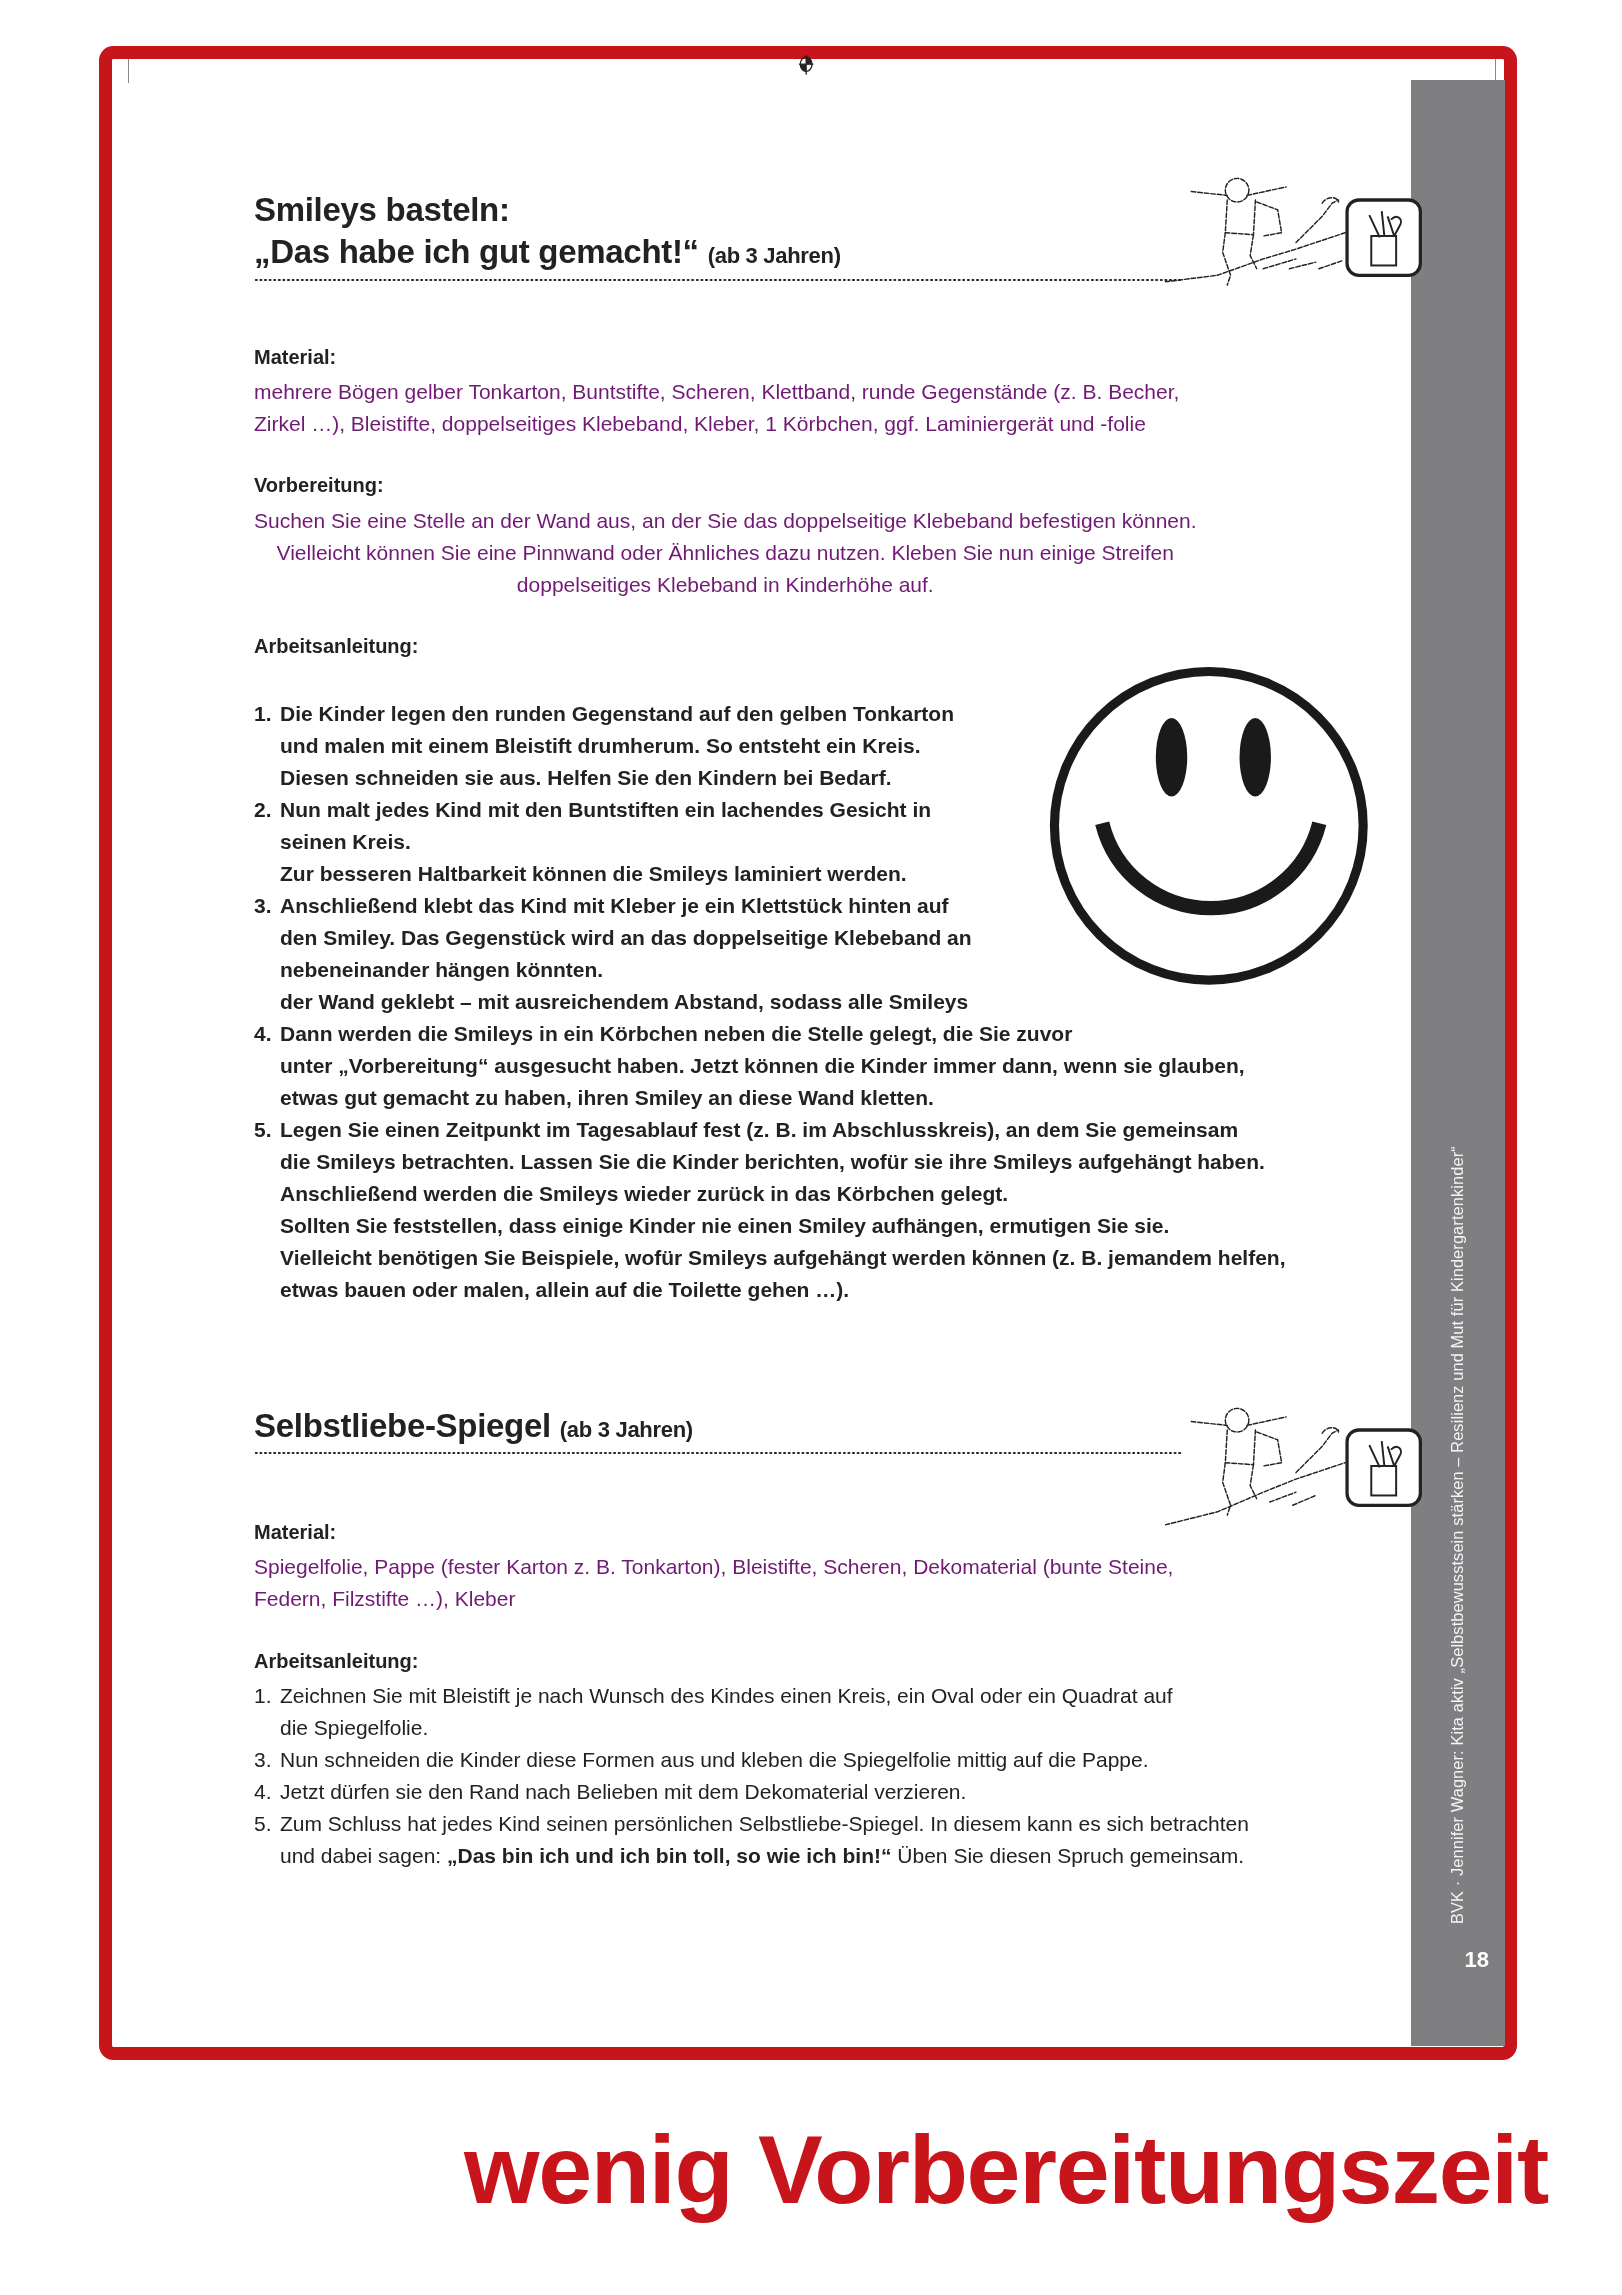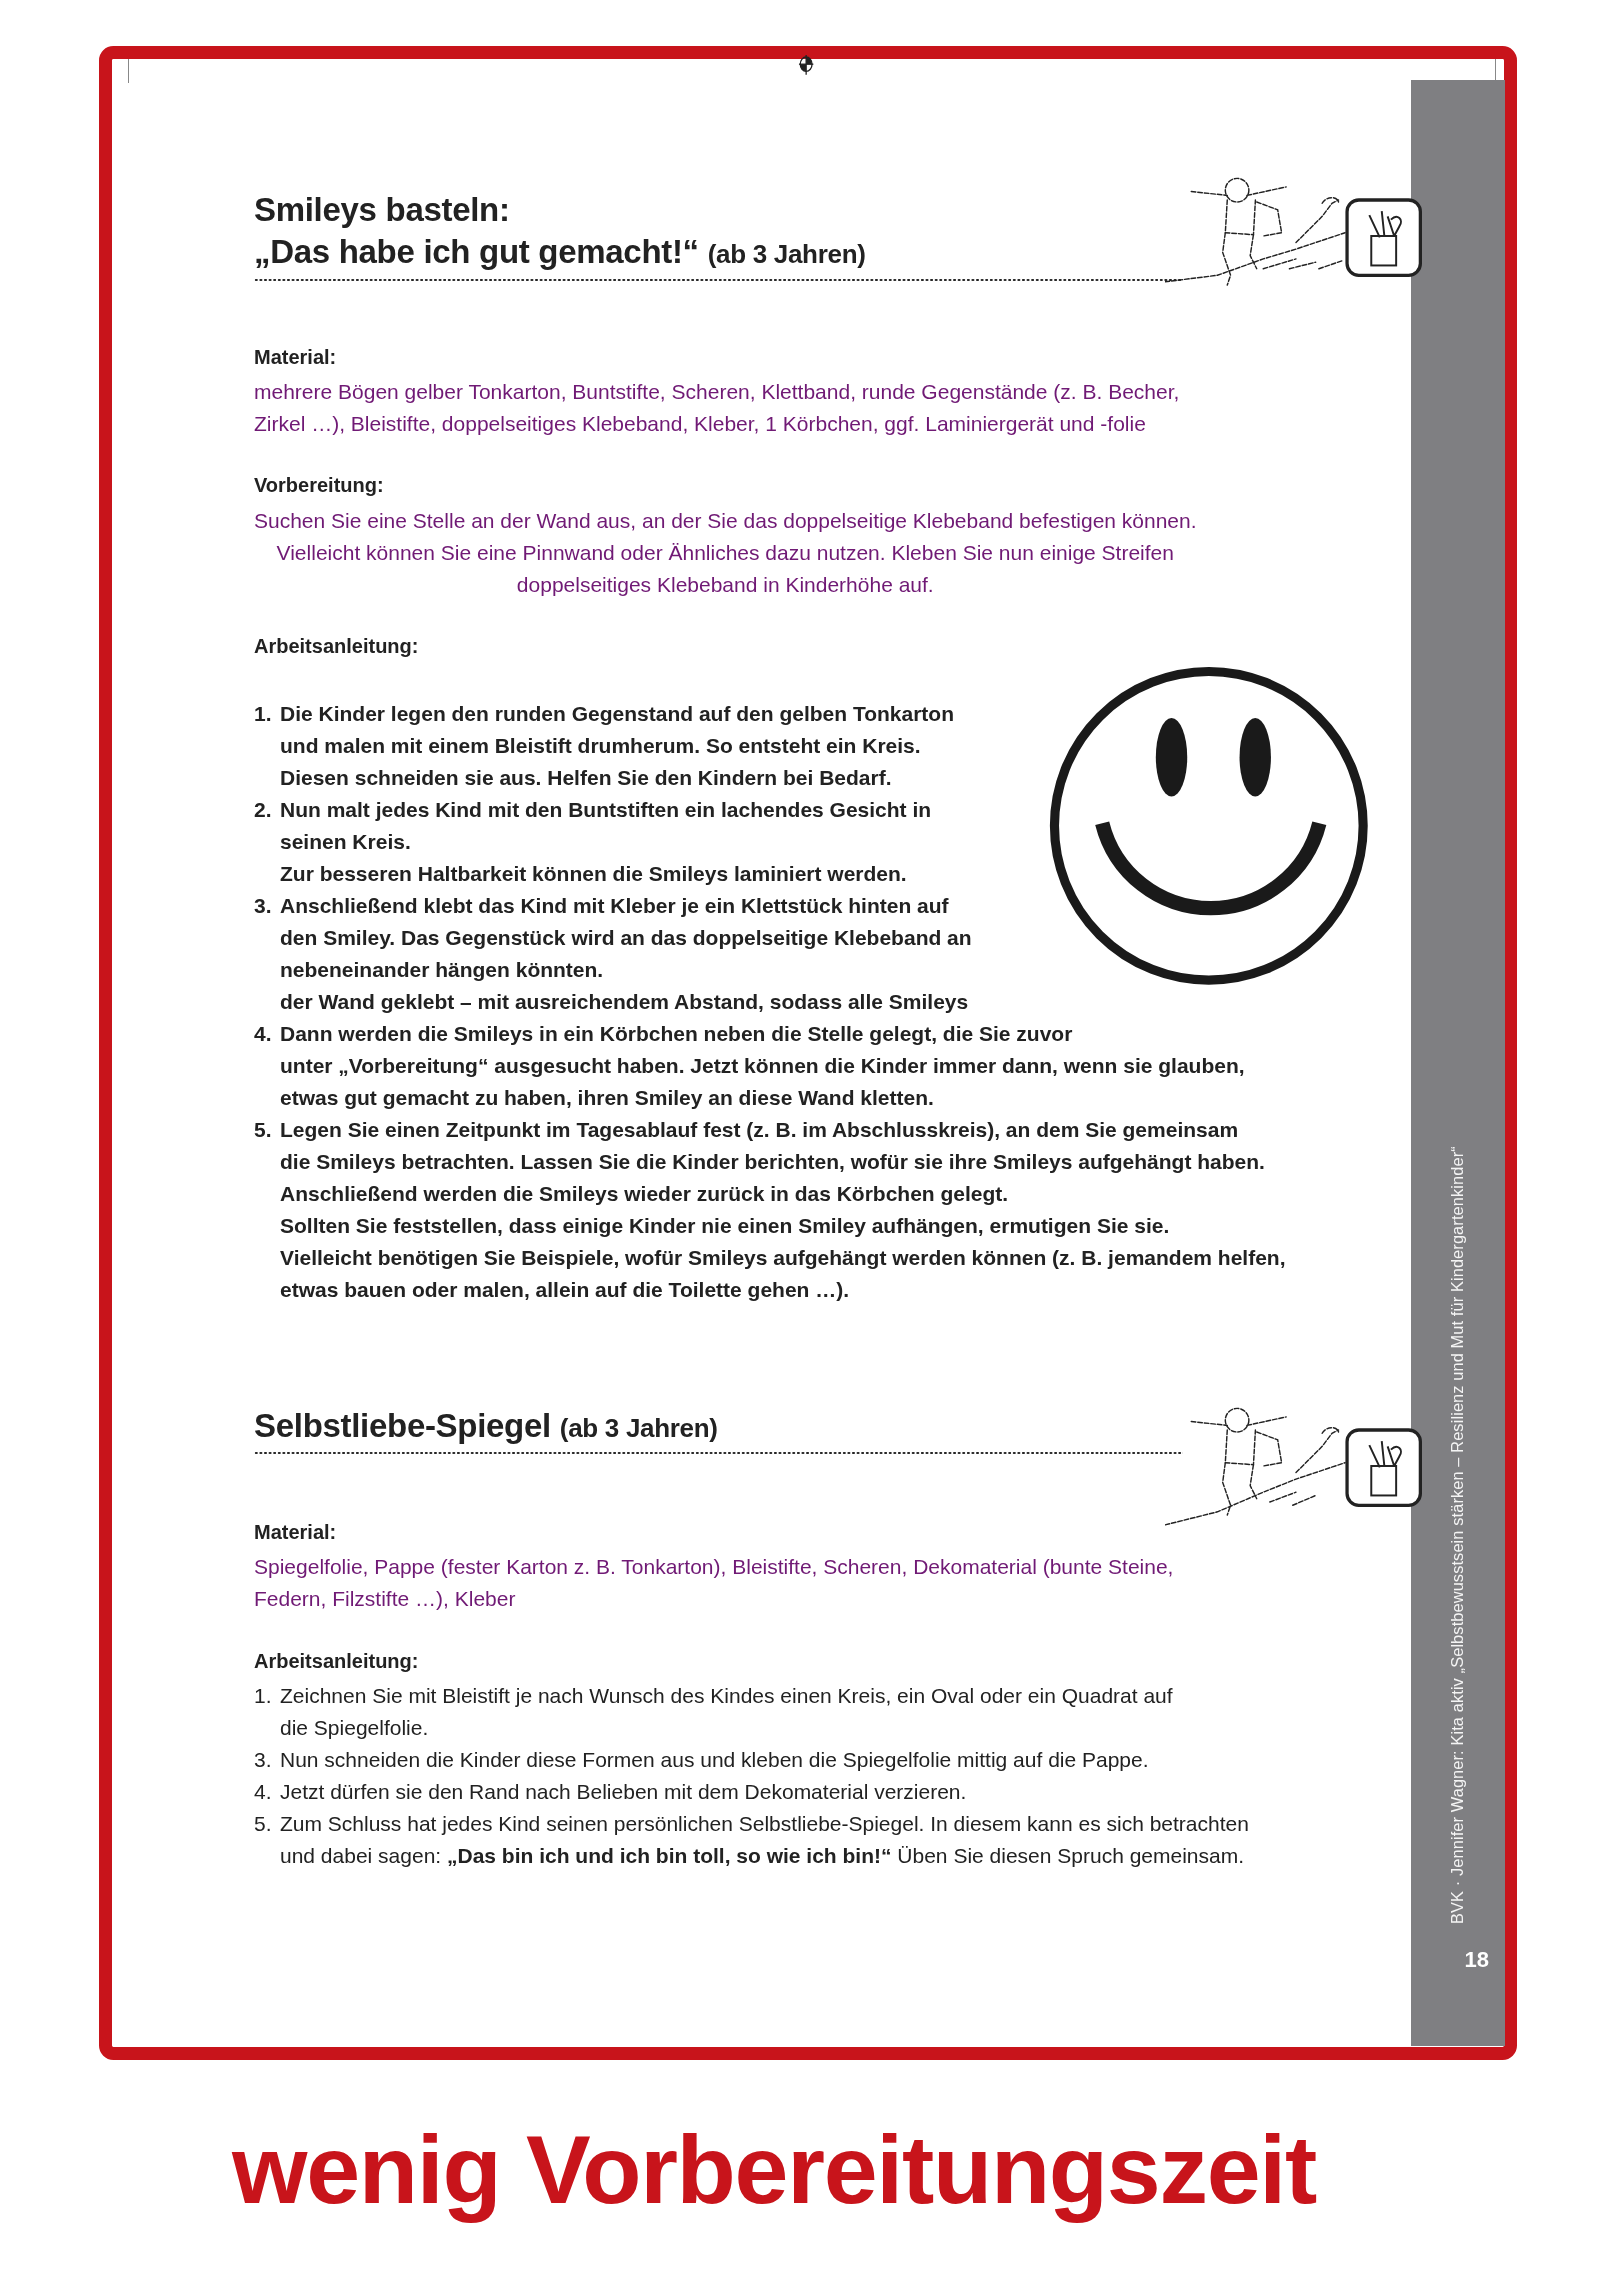--- a/index.html
+++ b/index.html
@@ -21,38 +21,38 @@
   .sidebar-text {
     position: absolute; left: 1448px; top: 1924px;
     transform-origin: 0 0; transform: rotate(-90deg);
     white-space: nowrap; color: #f4f4f4; font-size: 16.4px; letter-spacing: 0.1px;
   }
   .page-number {
     position: absolute; left: 1427px; top: 1947px; width: 62px; text-align: right;
     color: #ffffff; font-weight: bold; font-size: 22px;
   }
   .h1 { position: absolute; left: 254px; font-weight: bold; font-size: 33px; color: #222; line-height: 39px; white-space: nowrap; letter-spacing: -0.3px; }
-  .h1 .age { font-size: 26px; }
+  .h1 .age { font-size: 22px; }
   .dotline {
     position: absolute; left: 254px; height: 3.9px;
     background-image: radial-gradient(circle, #222 1px, transparent 1.3px);
     background-size: 4.6px 3.9px; background-repeat: repeat-x;
   }
   .label { position: absolute; left: 254px; font-weight: bold; font-size: 20px; color: #222; }
   .para { position: absolute; left: 254px; font-size: 21px; line-height: 32px; color: #701a75; white-space: nowrap; }
   .para .line { display: block; }
   .list { position: absolute; left: 254px; font-size: 21px; line-height: 32px; color: #222; white-space: nowrap; }
   .list .li { display: block; }
   .list .num { display: inline-block; width: 26px; }
   .list .cont { display: block; padding-left: 26px; }
   .bold { font-weight: bold; }
   .smiley { position: absolute; left: 1044px; top: 661px; width: 327px; height: 327px; }
   .illus { position: absolute; width: 262px; height: 144px; }
   .tagline {
-    position: absolute; left: 0; width: 1548px; top: 2114px; text-align: center;
+    position: absolute; left: 0; width: 1548px; top: 2114px; text-align: right;
     font-weight: bold; font-size: 97px; color: #c8141b; letter-spacing: -1.3px;
   }
 </style>
 </head>
 <body>
 
 <div class="frame"></div>
 <div class="crop-mark-left"></div>
 <div class="crop-mark-right"></div>
 <svg class="reg-mark" viewBox="0 0 28 32">

